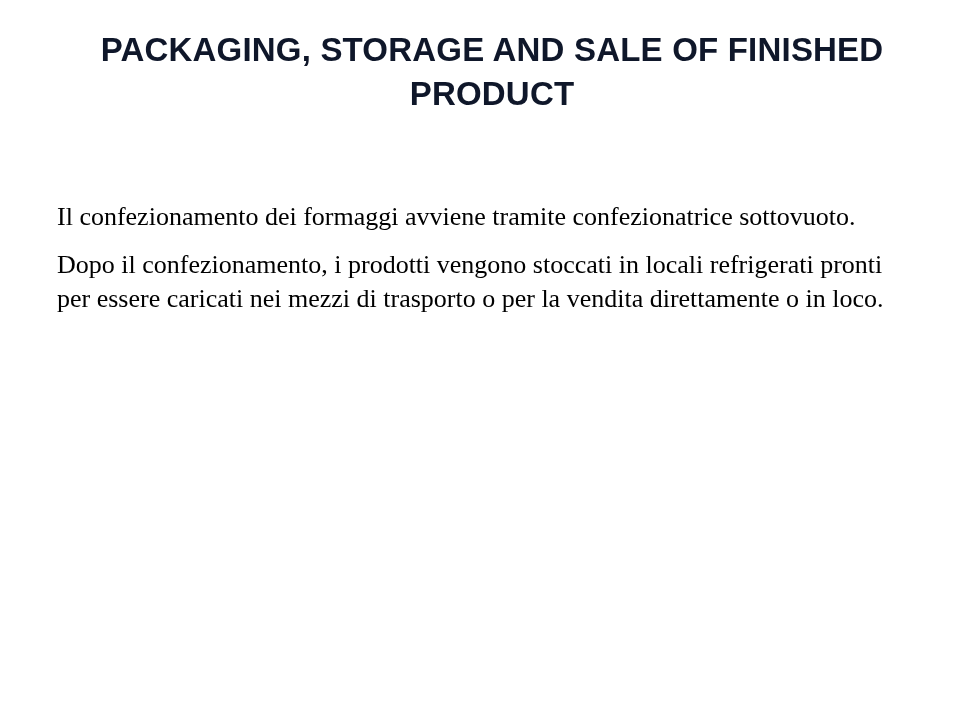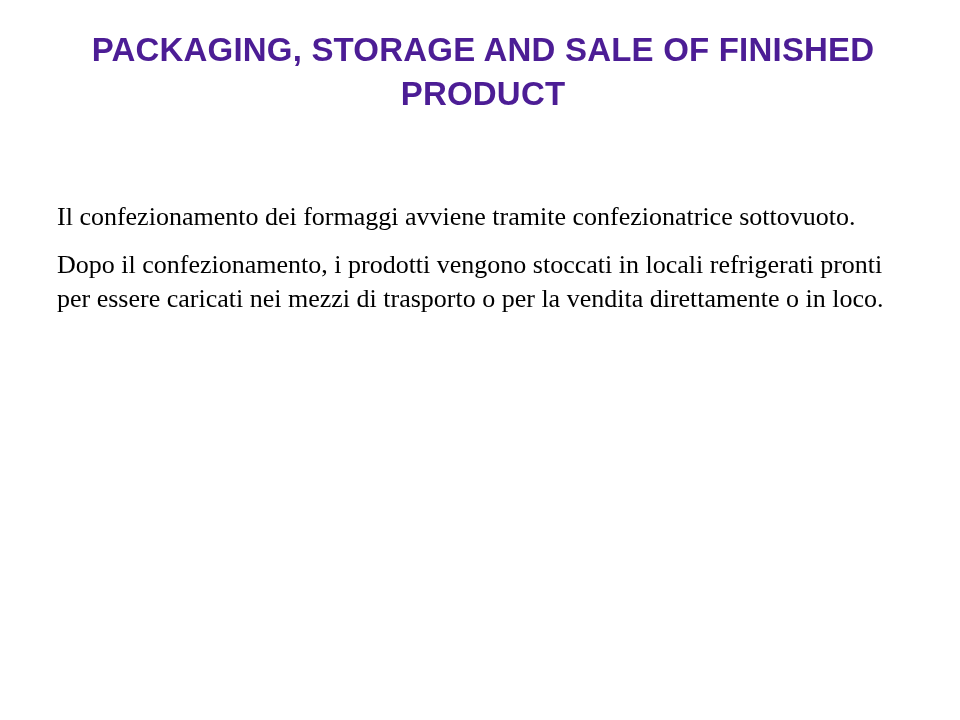--- a/index.html
+++ b/index.html
@@ -16,24 +16,24 @@
   .slide {
     position: relative;
     width: 960px;
     height: 720px;
     background: #ffffff;
     box-sizing: border-box;
   }
   .slide-title {
     position: absolute;
     top: 28px;
-    left: 63px;
+    left: 72px;
     width: 840px;
     text-align: center;
-    color: #4c1d95;
+    color: #0f172a;
     font-family: "Liberation Sans", sans-serif;
     font-weight: bold;
     font-size: 33px;
     line-height: 1.32;
     letter-spacing: 0.2px;
   }
   .slide-body {
     position: absolute;
     top: 200px;
     left: 57px;

